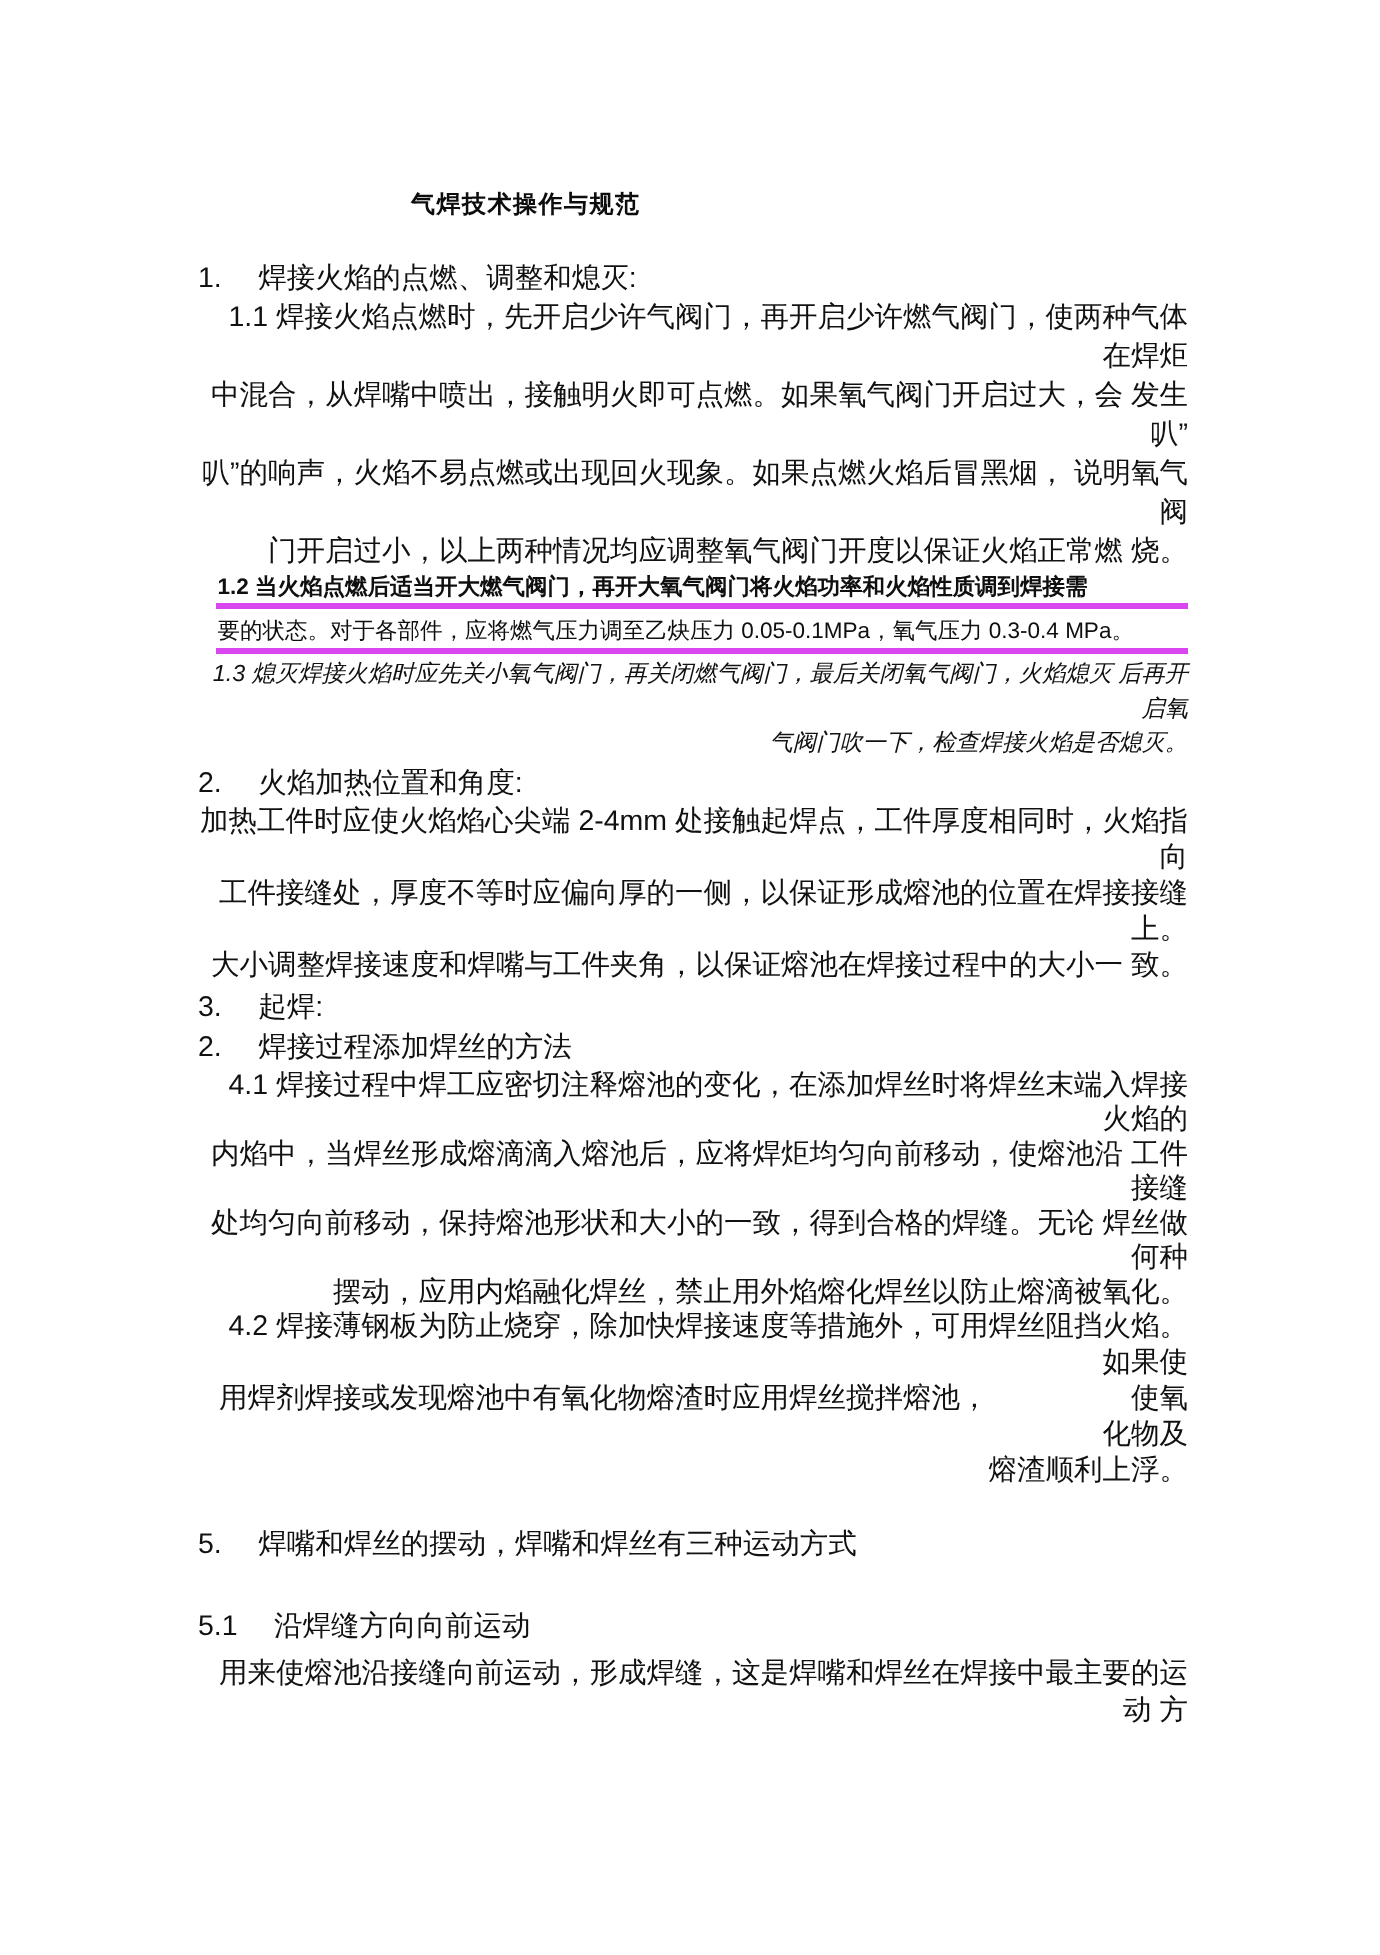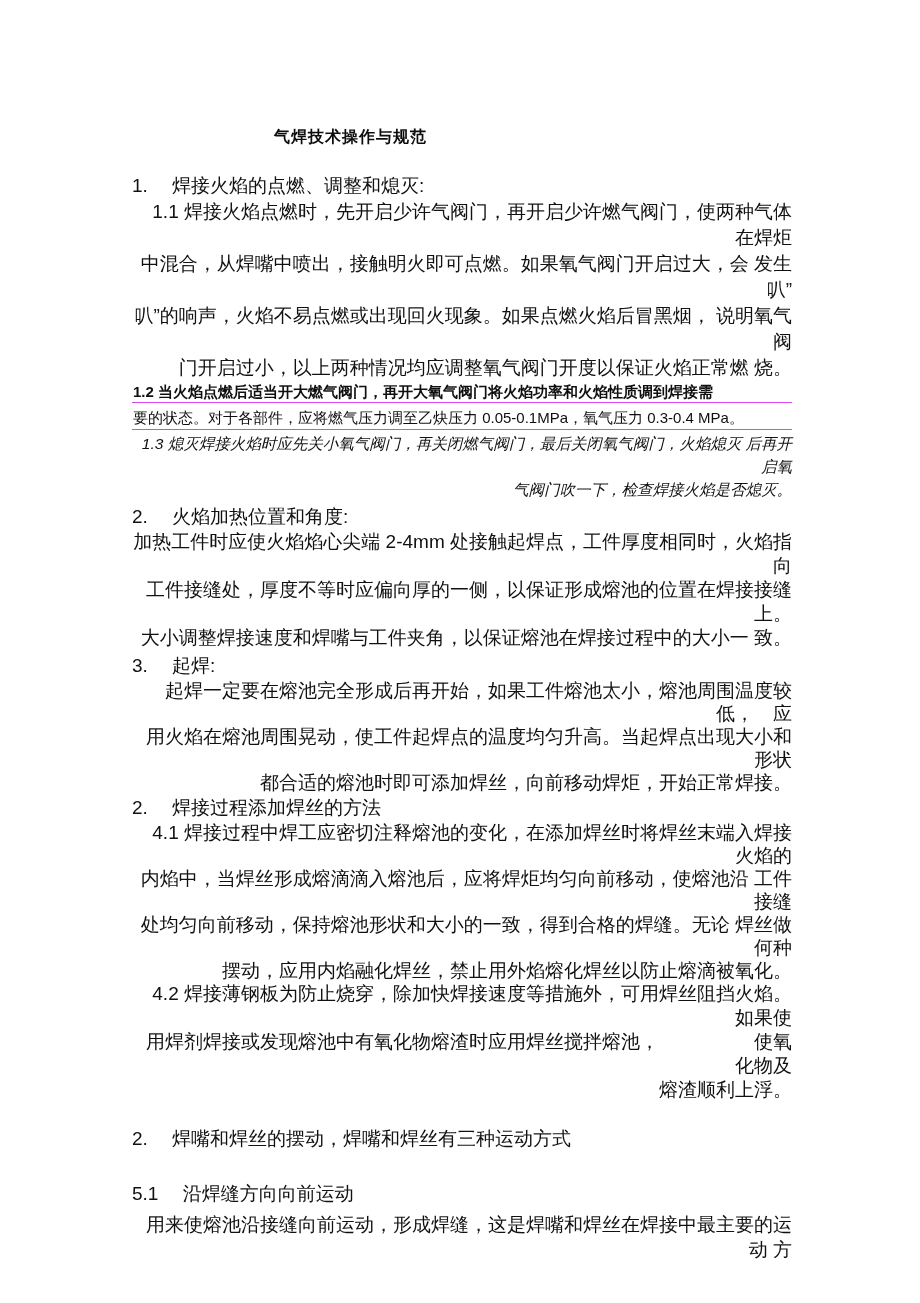--- a/index.html
+++ b/index.html
@@ -25,22 +25,23 @@
   .h { font-size:19px; line-height:27px; font-weight:400; white-space:pre-wrap; color:#111; }
   .ln { font-size:19px; white-space:pre-wrap; color:#111;text-align:right; }
 
   #h1 { margin-top:18px; }
   #p1 .ln { line-height:26px; }
 
   
   #t12 { margin-top:0; }
   .srow {
     font-size:15px; line-height:17px; white-space:pre-wrap;
-    border-bottom:1px solid #d946ef;
+    border-bottom:4px solid #d946ef;
     color:#0f0f0f;
+    margin-left:12px;
   }
   #t12-r1 { padding:2px 0 2px 1px; font-weight:600; }
   #t12-r2 { padding:6px 0 3px 1px; font-weight:500; }
 
   #p13 { margin-top:2px; }
   #p13 .ln { font-size:15.5px; line-height:23px; font-weight:500;font-style:italic; }
 
   #h2 { margin-top:2px; }
   #p2 .ln { line-height:24px; }
 
@@ -86,42 +87,37 @@
     <div class="h" id="h2">2.　 火焰加热位置和角度:</div>
 
     <div id="p2">
       <div class="ln">加热工件时应使火焰焰心尖端 2-4mm 处接触起焊点，工件厚度相同时，火焰指 向</div>
       <div class="ln">工件接缝处，厚度不等时应偏向厚的一侧，以保证形成熔池的位置在焊接接缝 上。</div>
       <div class="ln">大小调整焊接速度和焊嘴与工件夹角，以保证熔池在焊接过程中的大小一 致。</div>
     </div>
 
     <div class="h" id="h3">3.　 起焊:</div>
 
-    <div id="p3">
-      <div class="ln">起焊一定要在熔池完全形成后再开始，如果工件熔池太小，熔池周围温度较低，　应</div>
-      <div class="ln">用火焰在熔池周围晃动，使工件起焊点的温度均匀升高。当起焊点出现大小和 形状</div>
-      <div class="ln">都合适的熔池时即可添加焊丝，向前移动焊炬，开始正常焊接。</div>
-    </div>
 
     <div class="h" id="h4">2.　 焊接过程添加焊丝的方法</div>
 
     <div id="p41">
       <div class="ln">4.1 焊接过程中焊工应密切注释熔池的变化，在添加焊丝时将焊丝末端入焊接 火焰的</div>
       <div class="ln">内焰中，当焊丝形成熔滴滴入熔池后，应将焊炬均匀向前移动，使熔池沿 工件接缝</div>
       <div class="ln">处均匀向前移动，保持熔池形状和大小的一致，得到合格的焊缝。无论 焊丝做何种</div>
       <div class="ln">摆动，应用内焰融化焊丝，禁止用外焰熔化焊丝以防止熔滴被氧化。</div>
     </div>
 
     <div id="p42">
       <div class="ln">4.2 焊接薄钢板为防止烧穿，除加快焊接速度等措施外，可用焊丝阻挡火焰。　如果使</div>
       <div class="ln">用焊剂焊接或发现熔池中有氧化物熔渣时应用焊丝搅拌熔池，　　　　　使氧化物及</div>
       <div class="ln">熔渣顺利上浮。</div>
     </div>
 
-    <div class="h" id="h5">2.　 焊嘴和焊丝的摆动，焊嘴和焊丝有三种运动方式</div>
+    <div class="h" id="h5">5.　 焊嘴和焊丝的摆动，焊嘴和焊丝有三种运动方式</div>
 
     <div class="h" id="h51">5.1　 沿焊缝方向向前运动</div>
     <div id="p51">
       <div class="ln">用来使熔池沿接缝向前运动，形成焊缝，这是焊嘴和焊丝在焊接中最主要的运动 方</div>
 
     </div>
 
   </div>
 </div>
 

